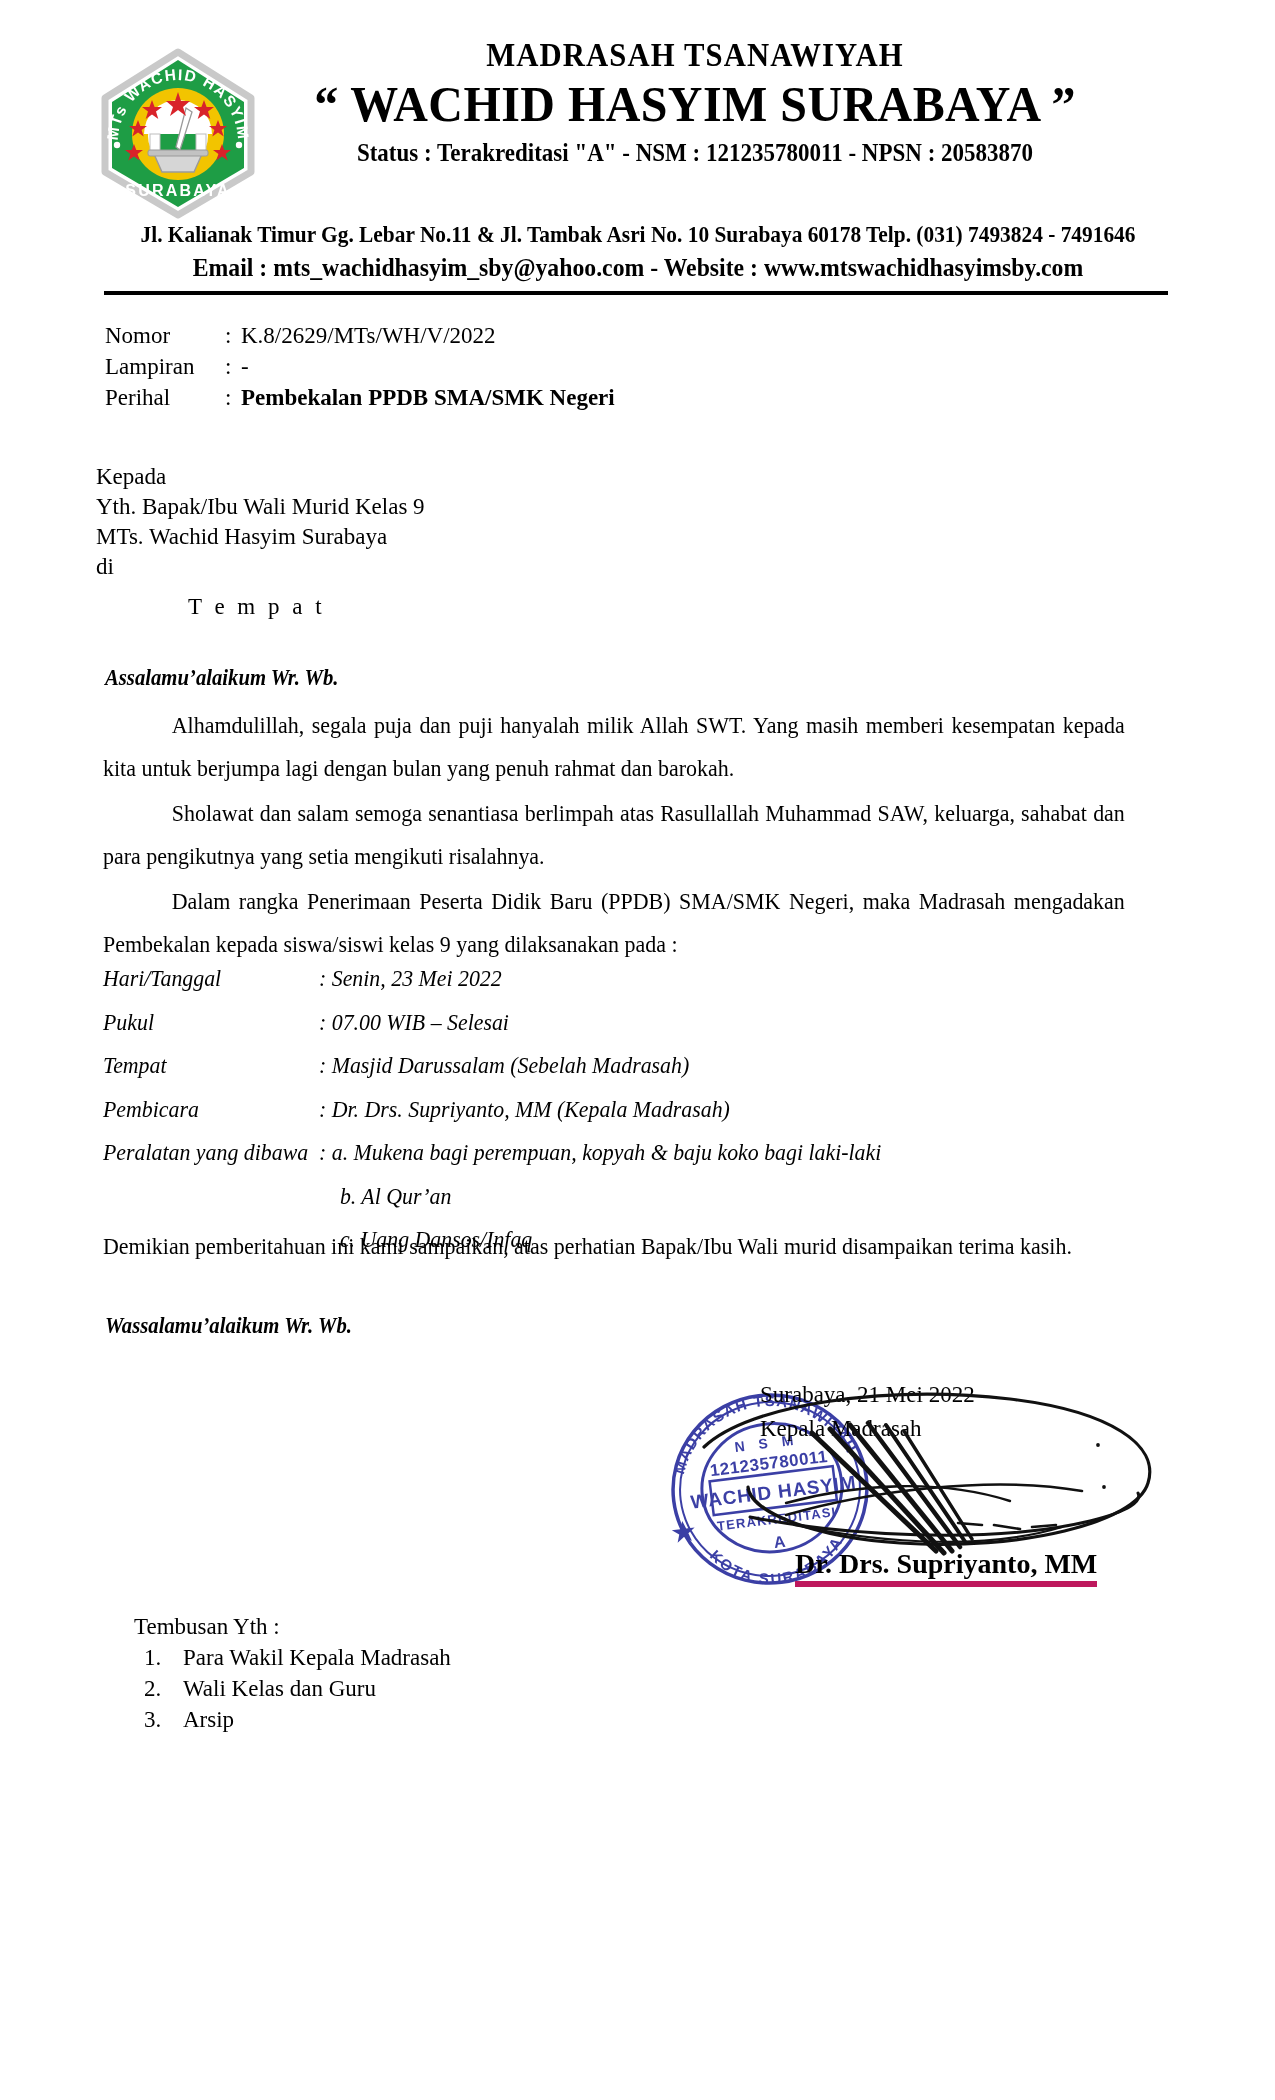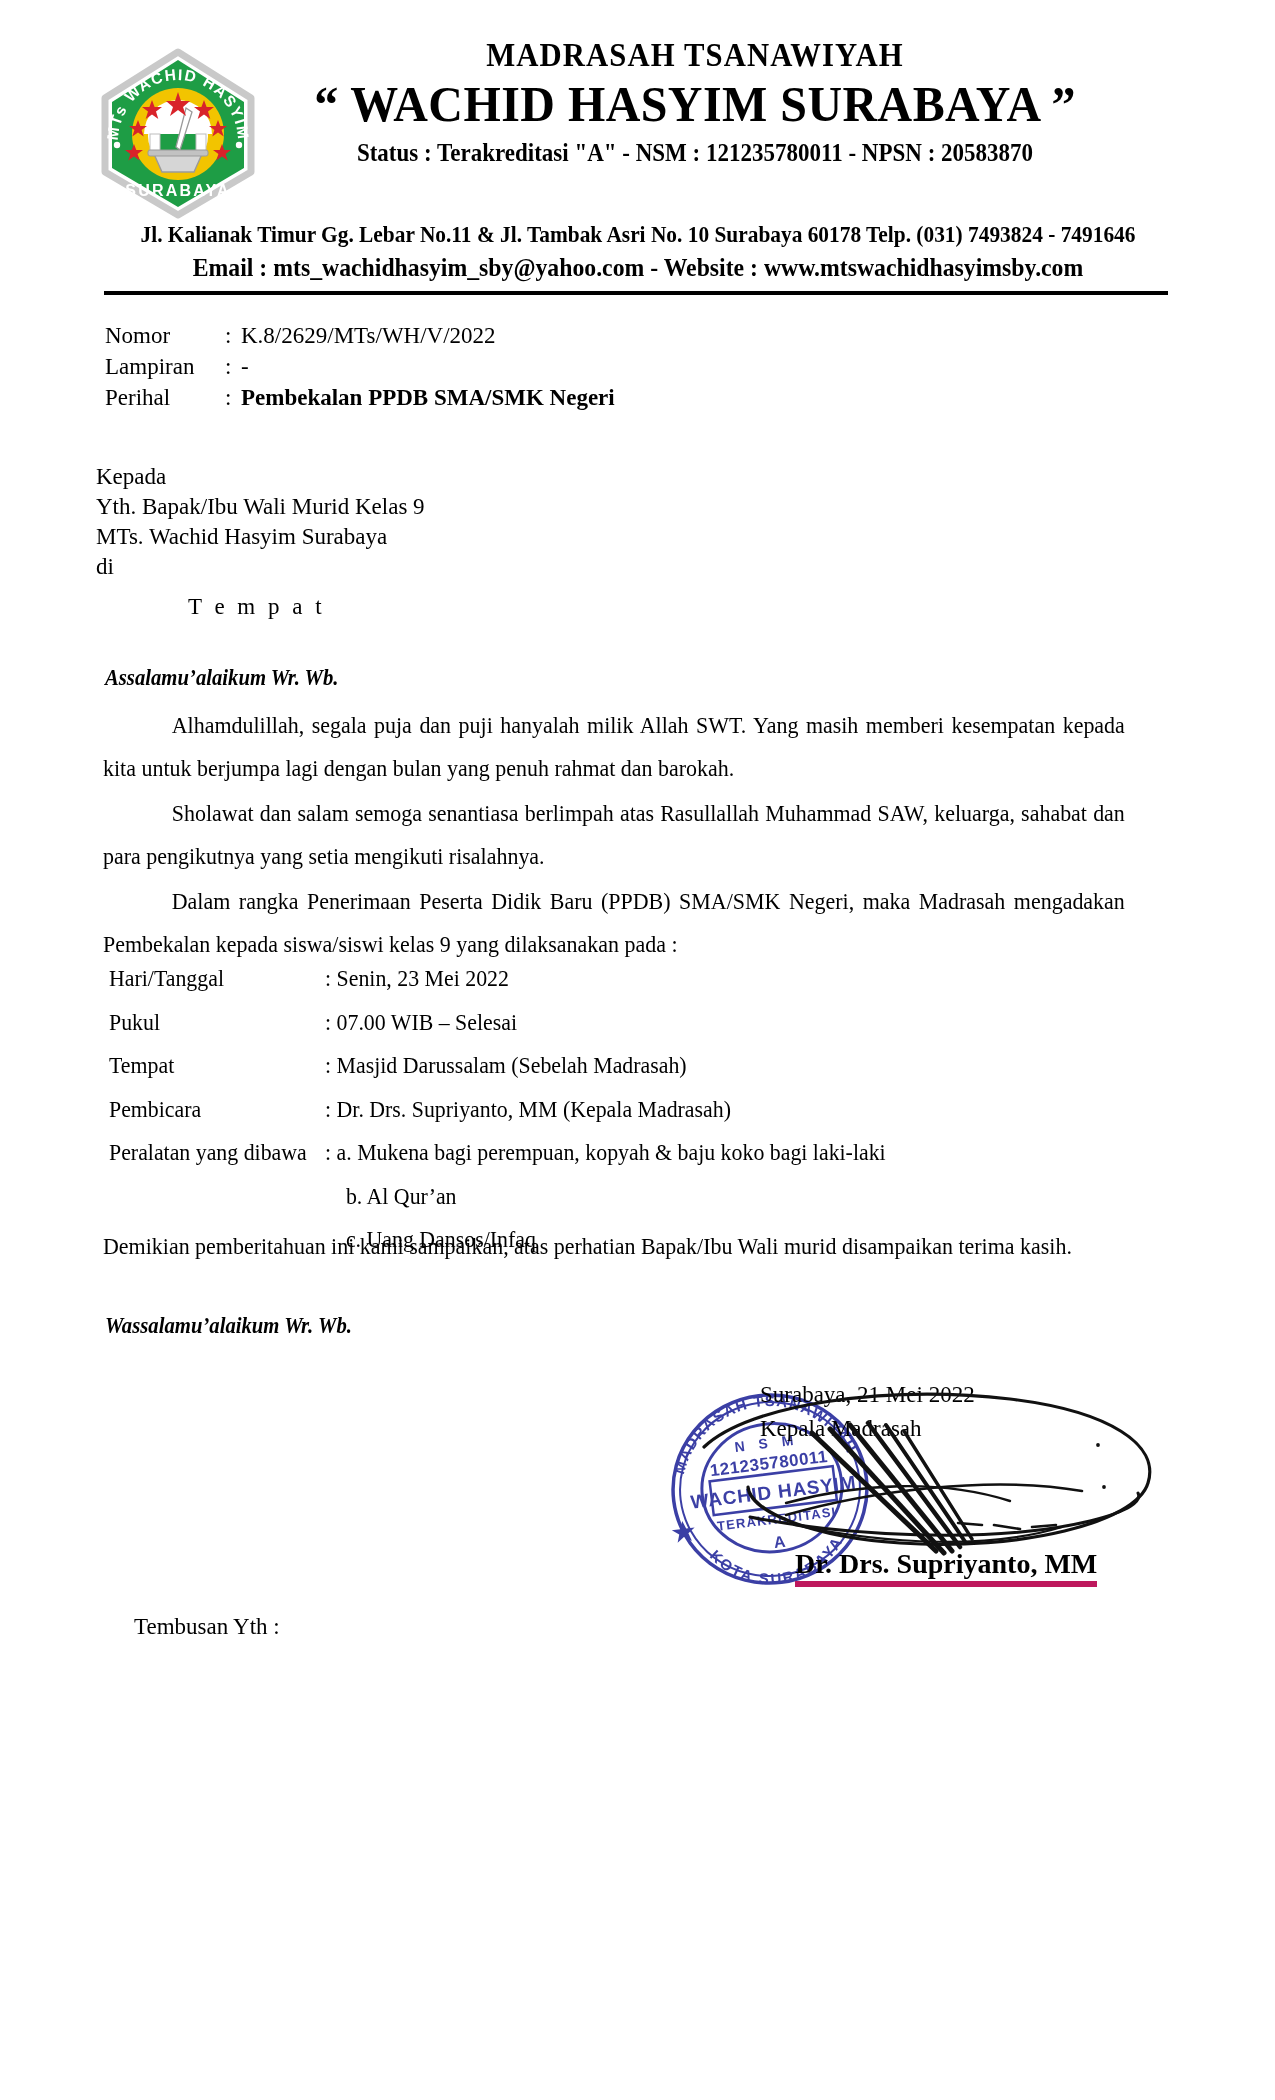--- a/index.html
+++ b/index.html
@@ -168,23 +168,24 @@
     transform: scaleX(0.955);
     transform-origin: left top;
   }
   .para.p1 { top: 704px; }
   .para.p2 { top: 792px; }
   .para.p3 { top: 880px; }
 
   
   .details {
     position: absolute;
-    left: 109px;
+    left: 103px;
     top: 966px;
     font-size: 23px;
+    font-style: italic;
   }
   .detrow {
     display: flex;
     height: 43.5px;
     align-items: flex-start;
   }
   .detlabel {
     width: 216px;
     transform: scaleX(0.95);
     transform-origin: left top;
@@ -474,15 +475,20 @@
         <circle cx="408" cy="70" r="1.9" fill="#111111" stroke="none"></circle>
         <circle cx="414" cy="112" r="1.9" fill="#111111" stroke="none"></circle>
       </g>
     </svg>
   </div>
 
   <div class="sig-name">Dr. Drs. Supriyanto, MM</div>
 
   <div class="cc">
     <div class="cc-title">Tembusan Yth :</div>
+    <ol class="cc-list">
+      <li>Para Wakil Kepala Madrasah</li>
+      <li>Wali Kelas dan Guru</li>
+      <li>Arsip</li>
+    </ol>
   </div>
 
 </div>
 
 </body></html>

